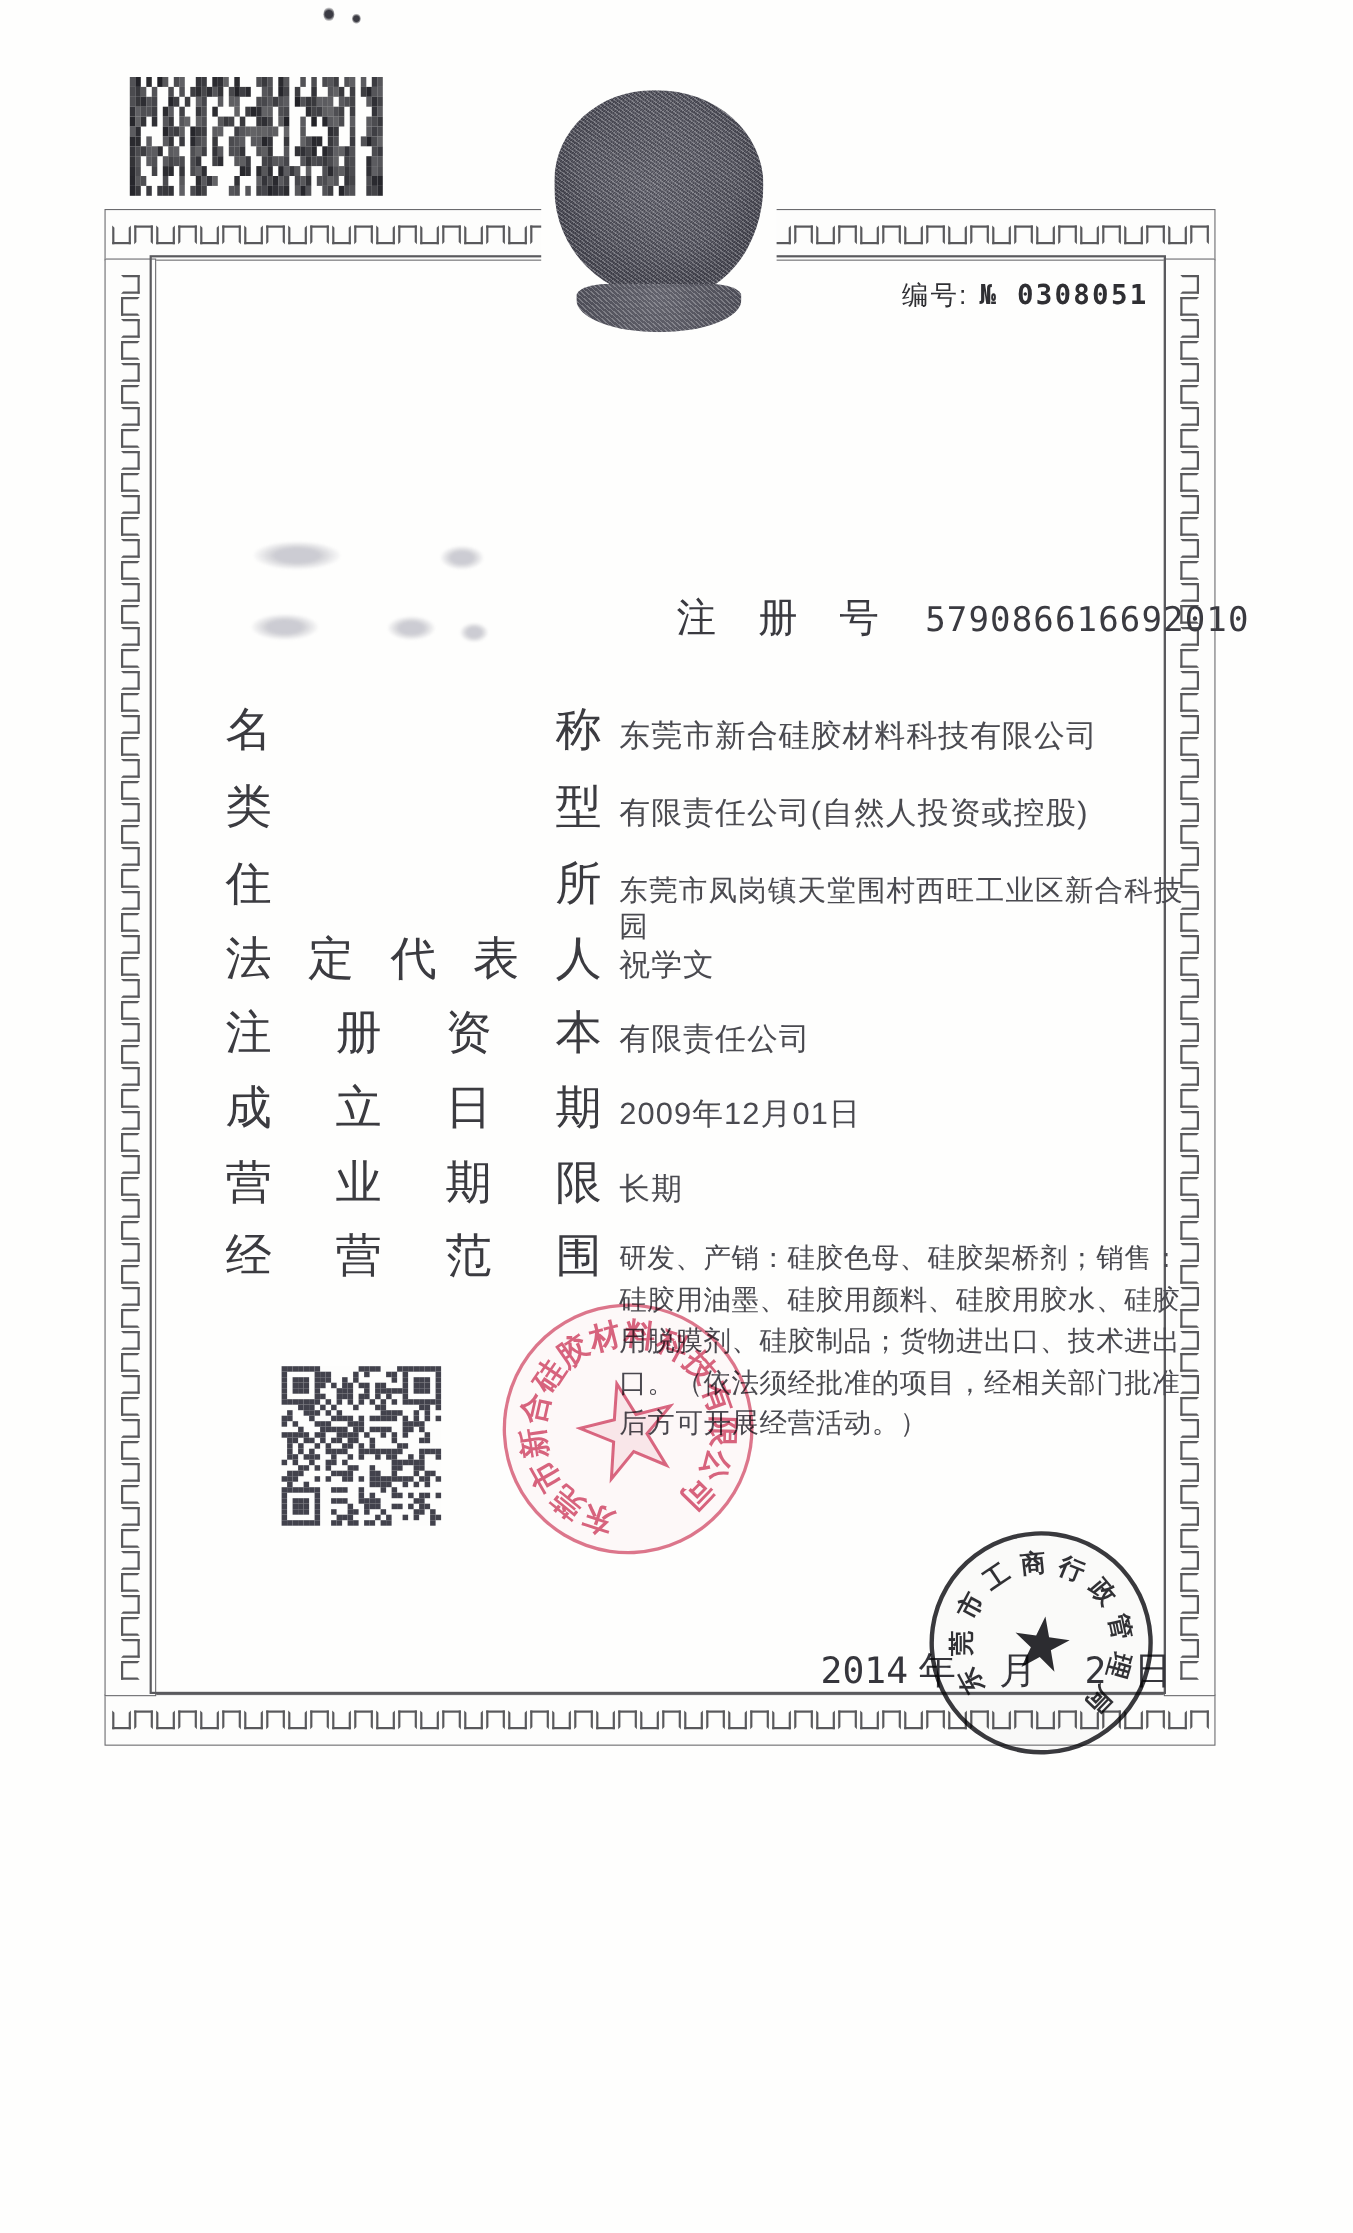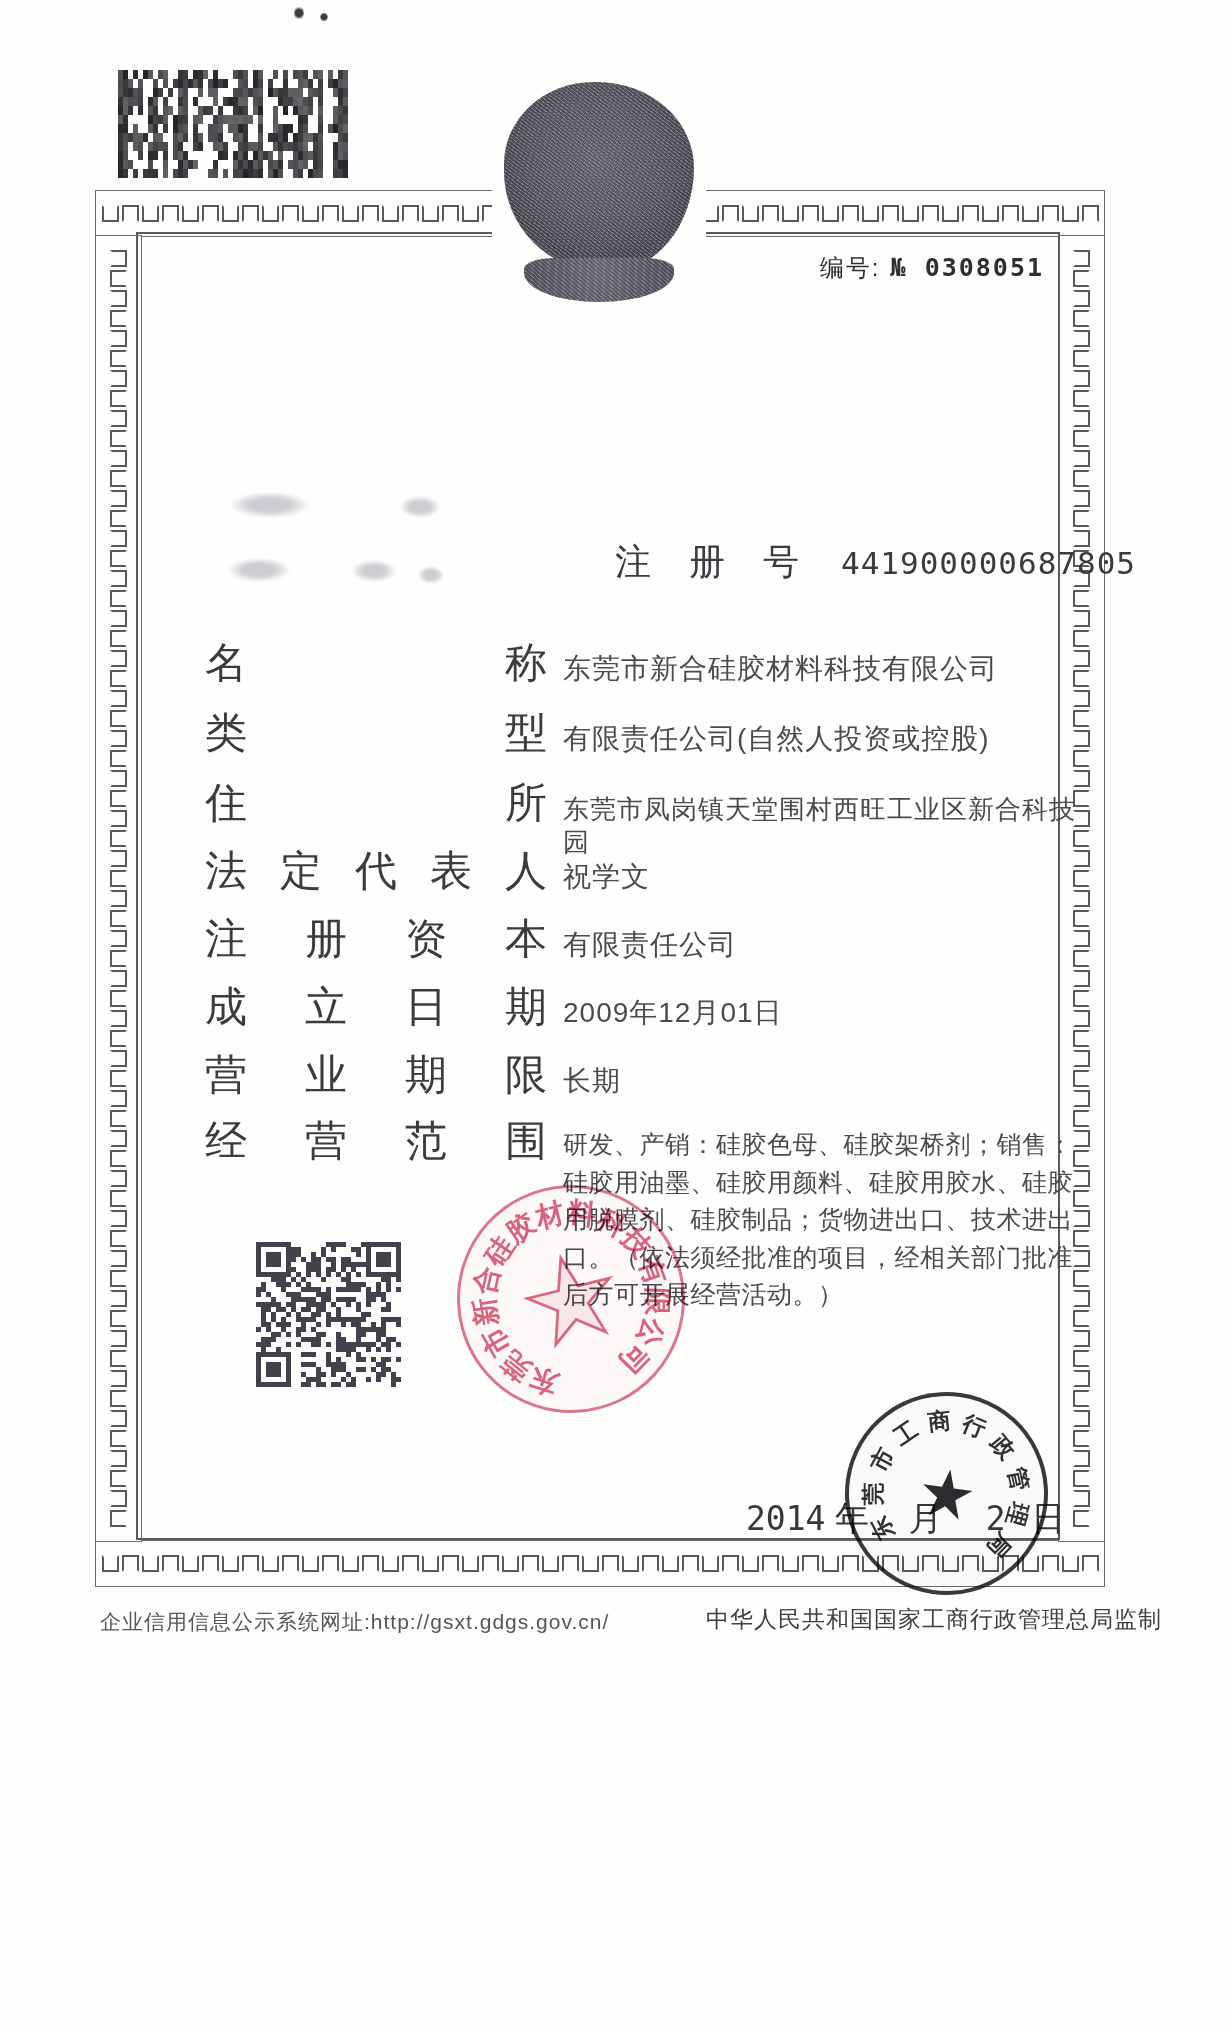--- a/index.html
+++ b/index.html
@@ -906,21 +906,21 @@
 
 
   <div class="smudge" style="left:230px;top:492px;width:80px;height:26px;"></div>
   <div class="smudge" style="left:400px;top:496px;width:40px;height:22px;"></div>
   <div class="smudge" style="left:228px;top:558px;width:62px;height:24px;"></div>
   <div class="smudge" style="left:352px;top:560px;width:44px;height:22px;"></div>
   <div class="smudge" style="left:418px;top:566px;width:26px;height:18px;"></div>
 
   <div class="regno">
     <span class="lab">注 册 号</span>
-    <span class="val mono">441900000687805</span>
+    <span class="val mono">579086616692010</span>
   </div>
 
   <div id="fields">
       <div class="field-row" style="top: 642px;">
         <div class="field-label">
           <span>名</span>
           <span>称</span>
         </div>
         <div class="field-value">东莞市新合硅胶材料科技有限公司</div>
       </div>
@@ -1872,16 +1872,14 @@
         <span class="ring-ch" style="transform: translate(-50%, -50%) rotate(-42deg) translate(0px, -73px);">工</span>
         <span class="ring-ch" style="transform: translate(-50%, -50%) rotate(-14deg) translate(0px, -73px);">商</span>
         <span class="ring-ch" style="transform: translate(-50%, -50%) rotate(14deg) translate(0px, -73px);">行</span>
         <span class="ring-ch" style="transform: translate(-50%, -50%) rotate(42deg) translate(0px, -73px);">政</span>
         <span class="ring-ch" style="transform: translate(-50%, -50%) rotate(70deg) translate(0px, -73px);">管</span>
         <span class="ring-ch" style="transform: translate(-50%, -50%) rotate(98deg) translate(0px, -73px);">理</span>
         <span class="ring-ch" style="transform: translate(-50%, -50%) rotate(126deg) translate(0px, -73px);">局</span>
       </div>
   </div>
 
-  <div class="footer-left">企业信用信息公示系统网址:http://gsxt.gdgs.gov.cn/</div>
-  <div class="footer-right">中华人民共和国国家工商行政管理总局监制</div>
 
 </div>
 
 </body></html>

